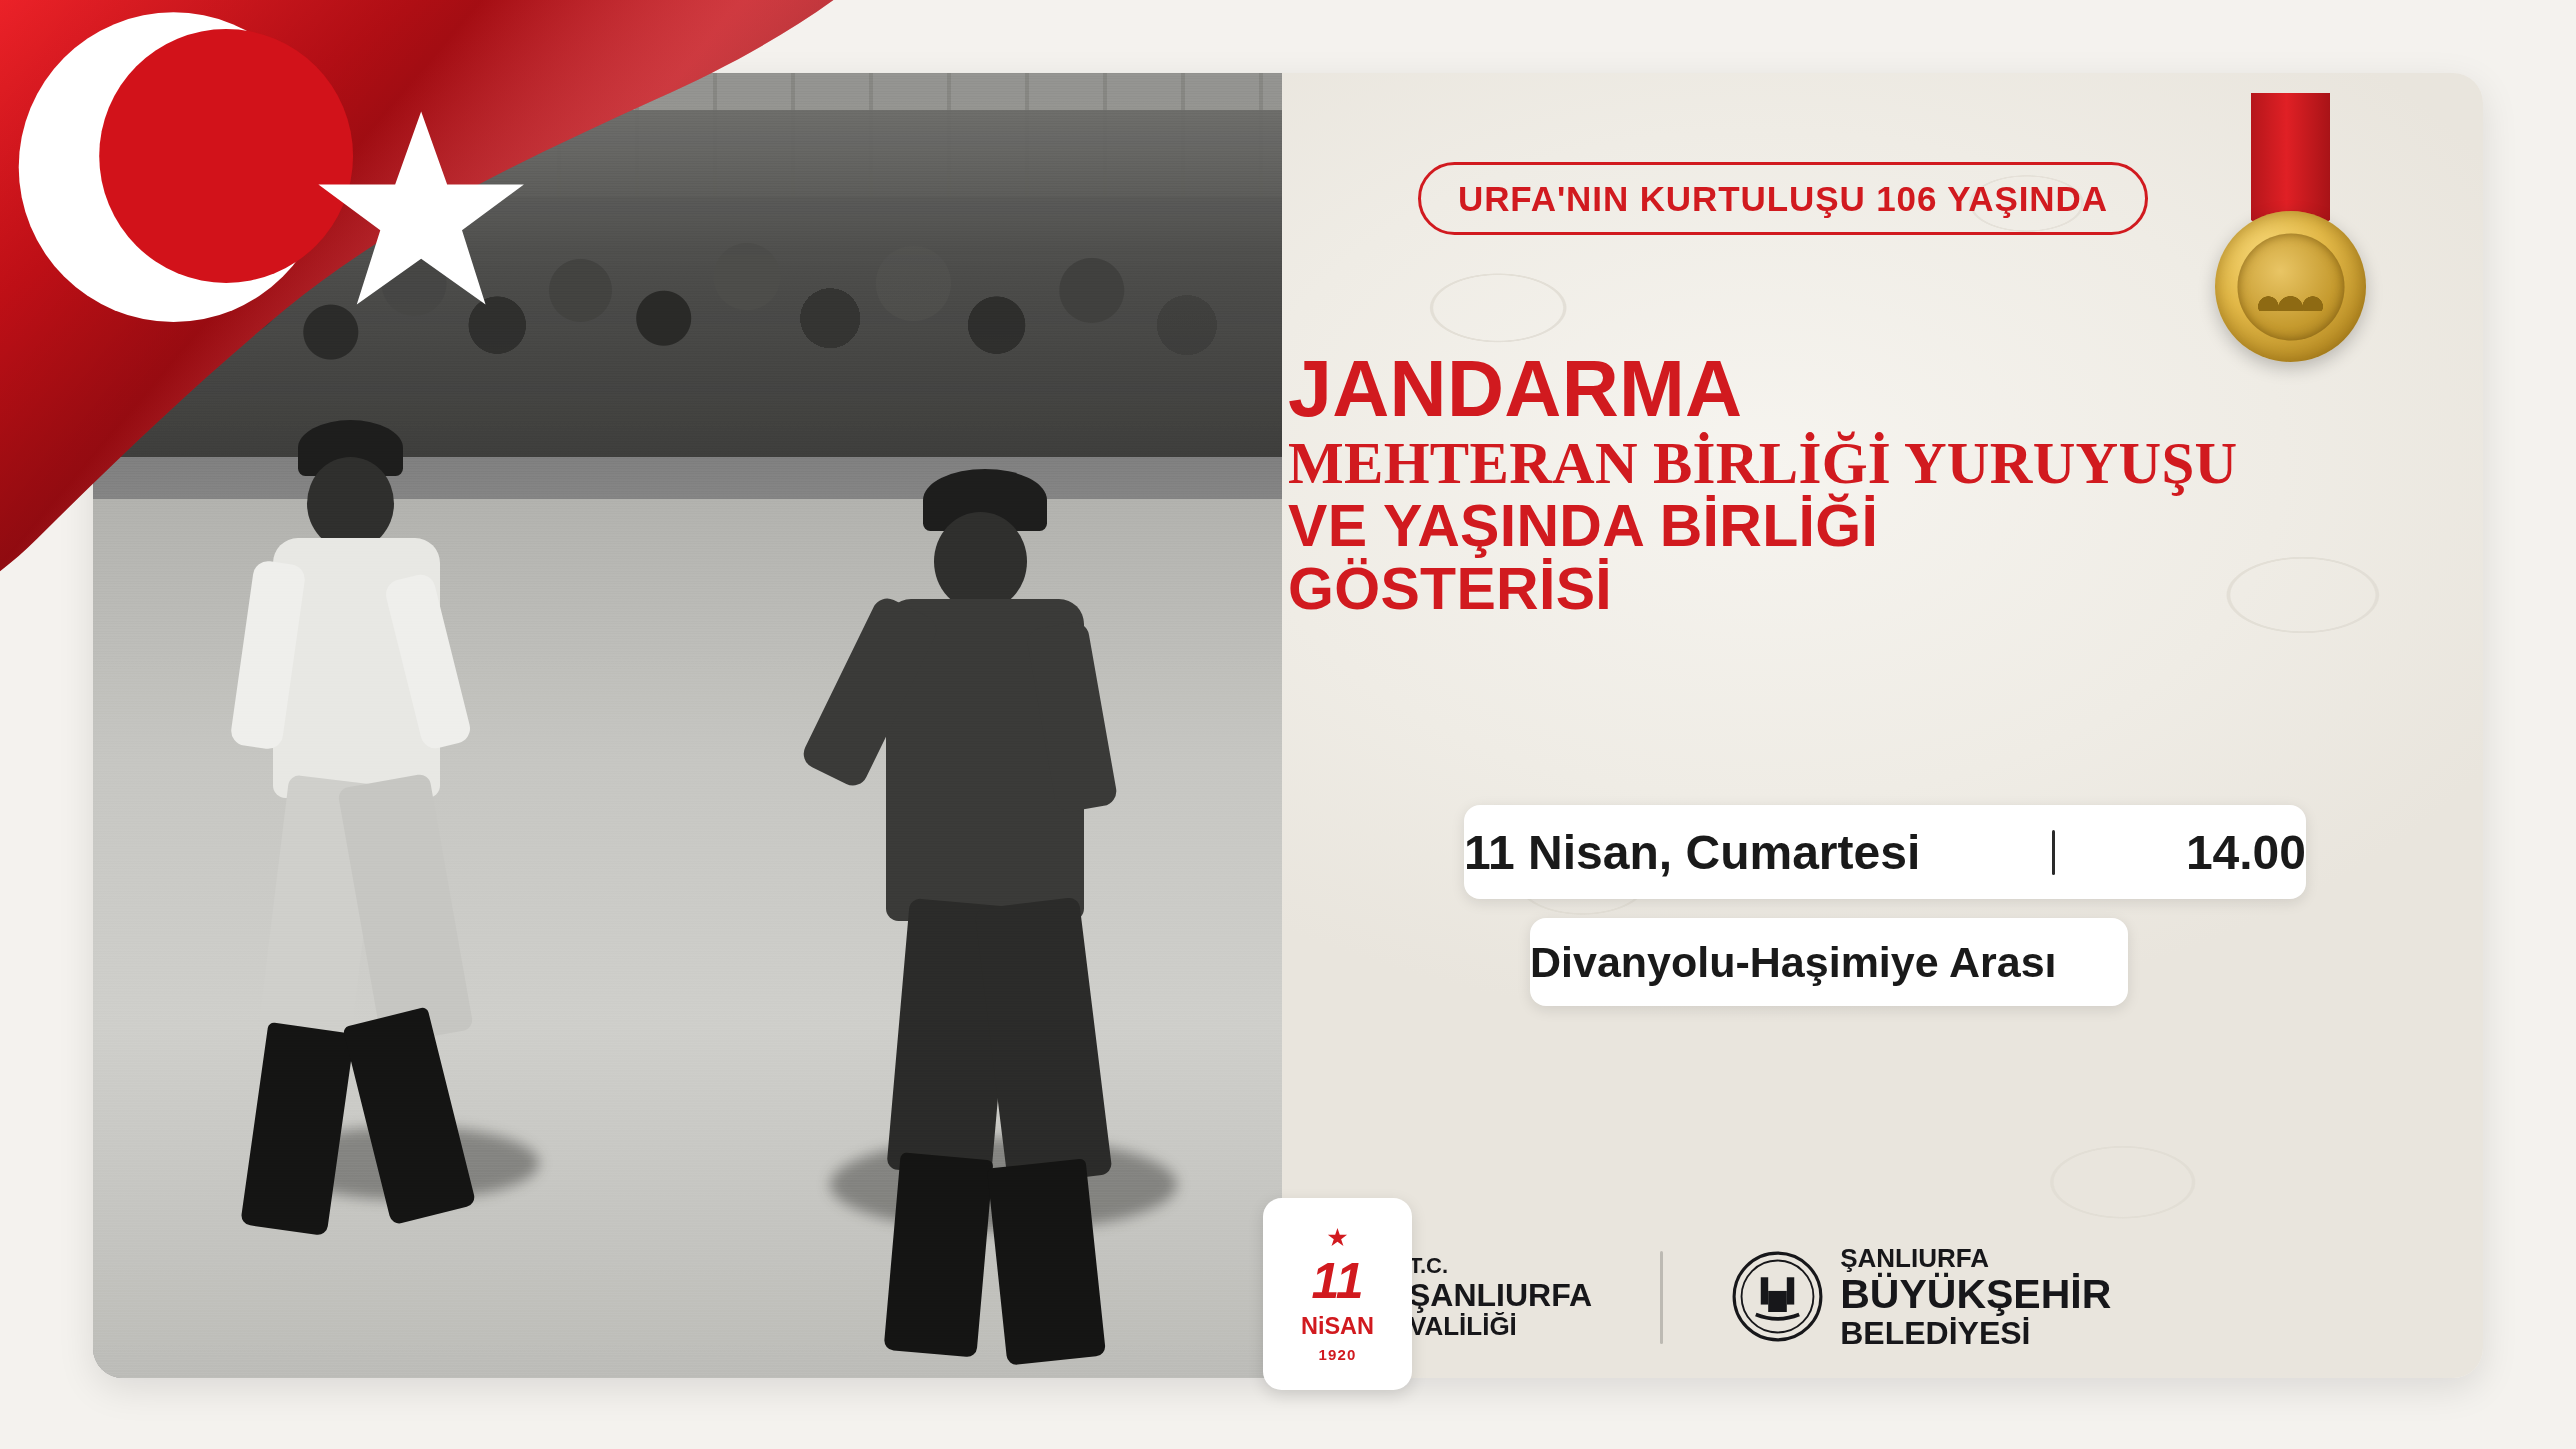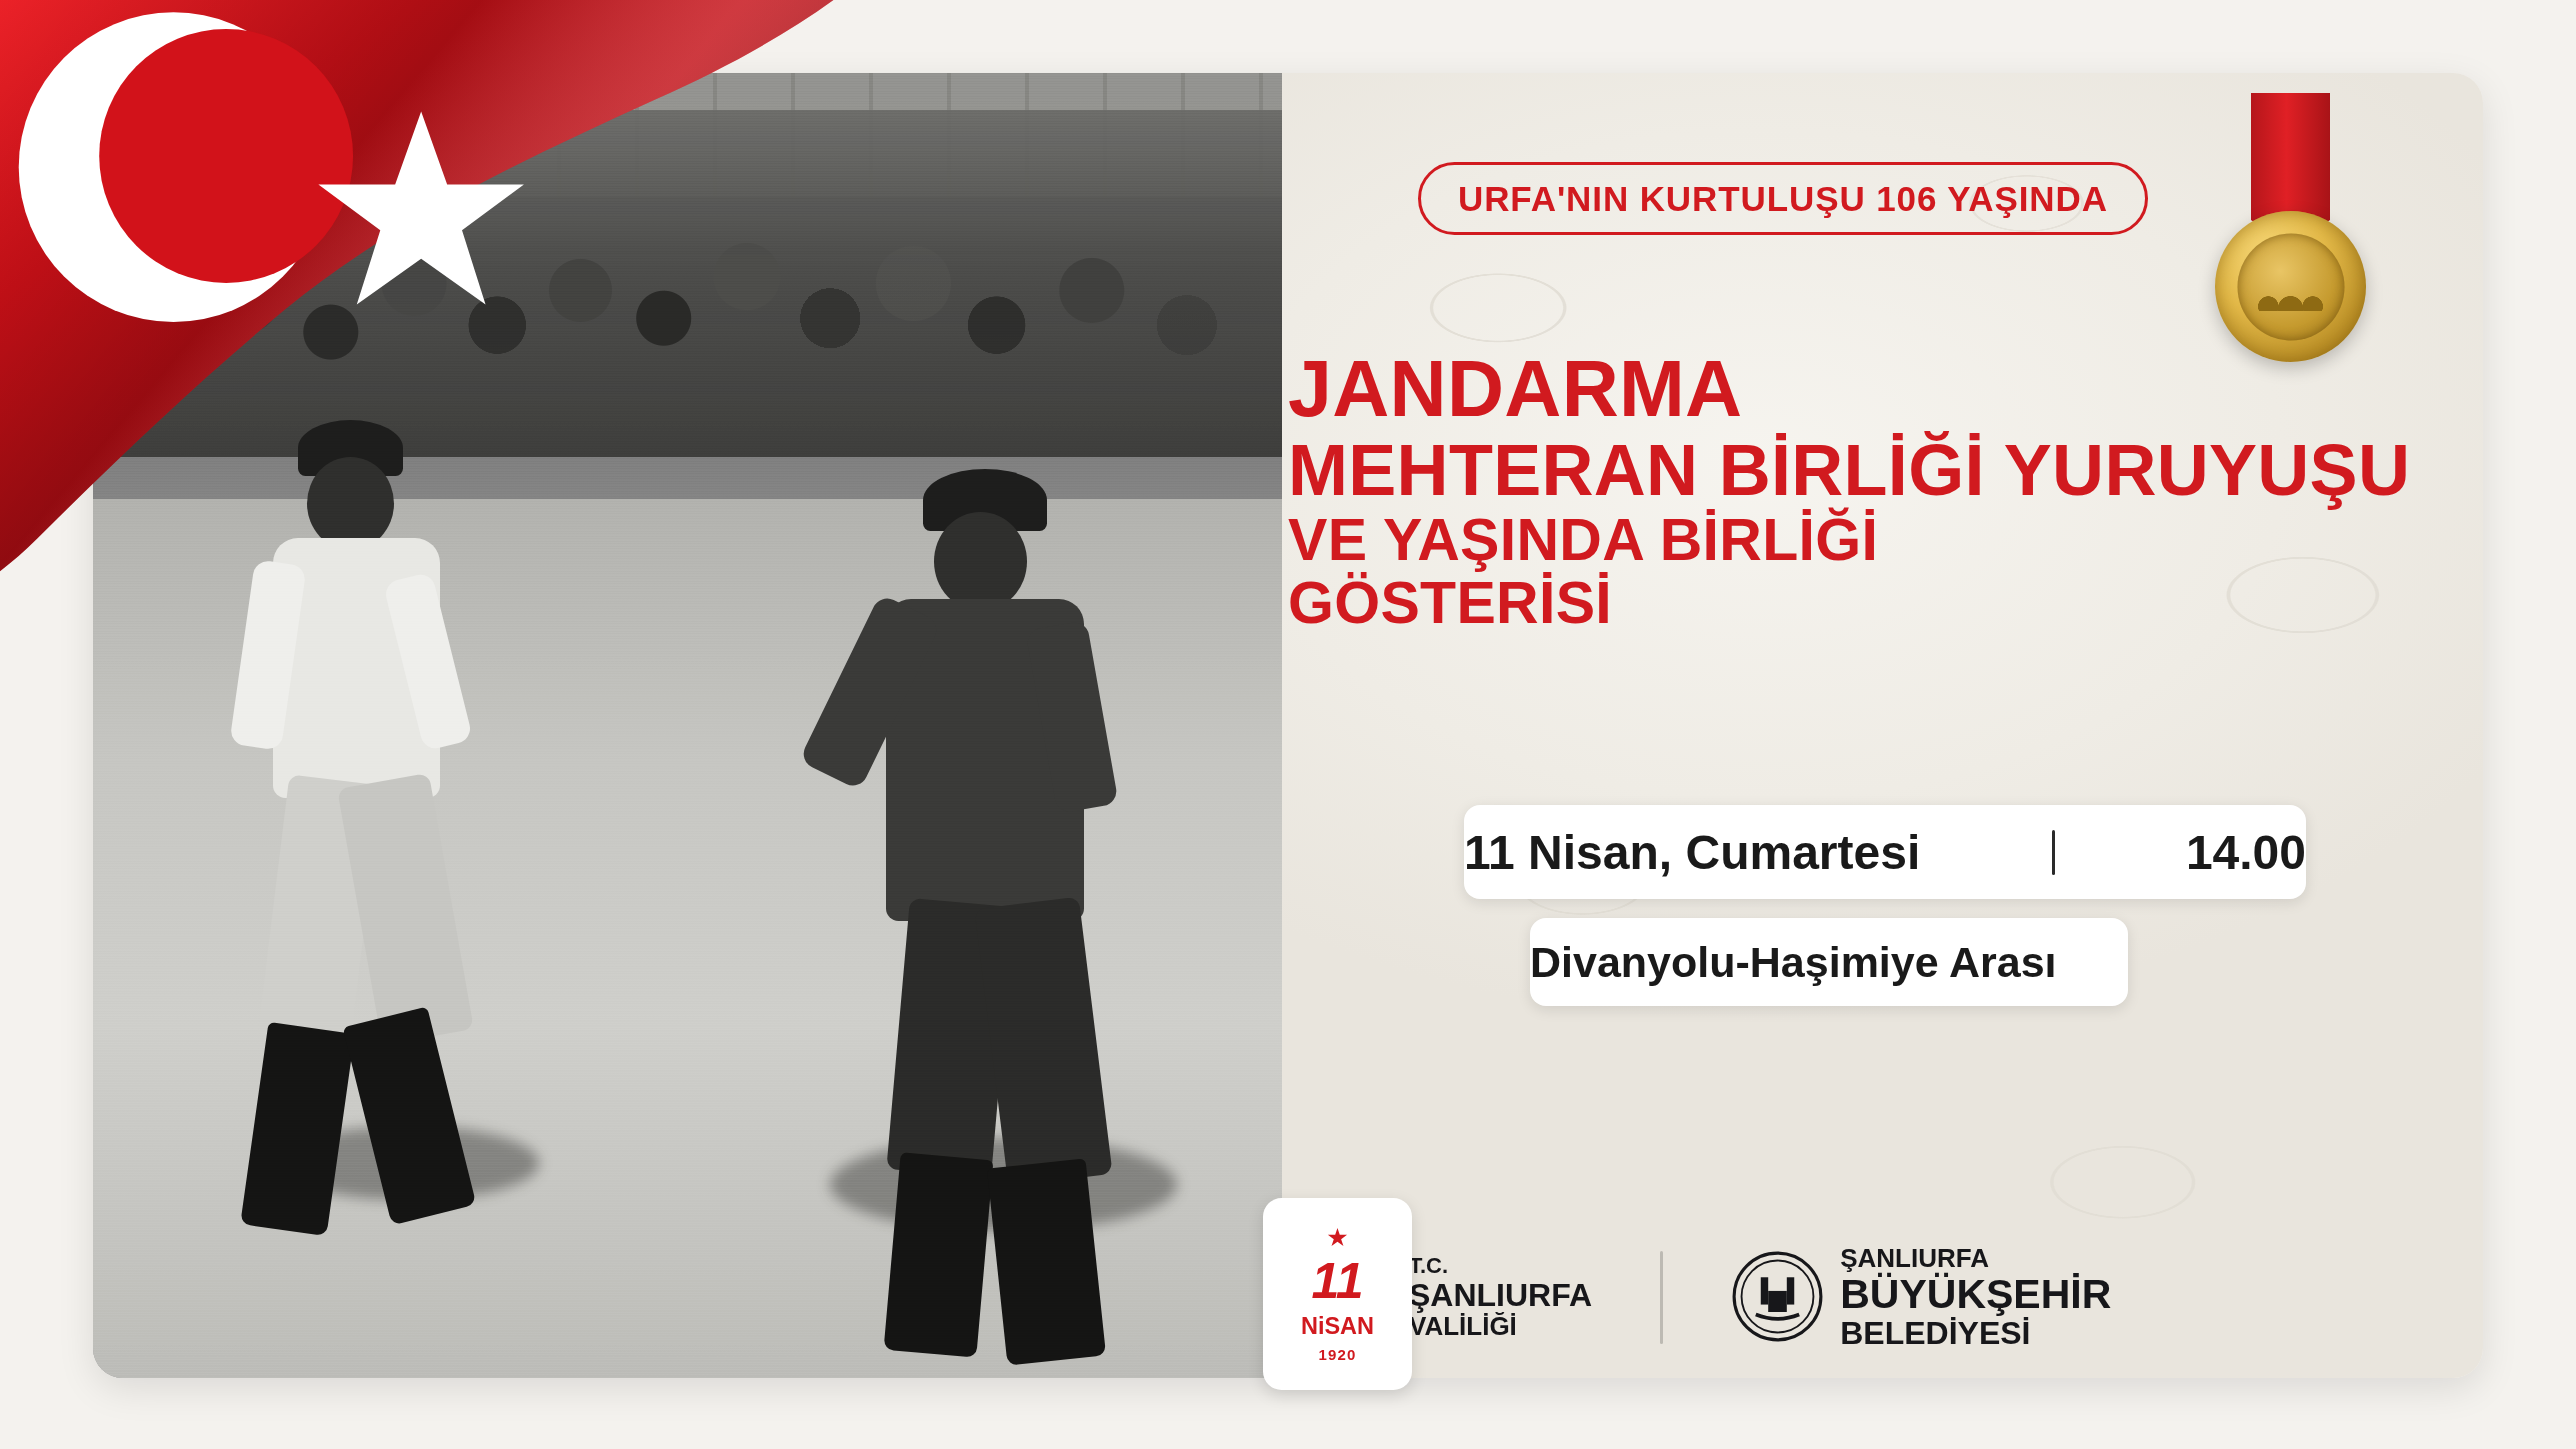--- a/index.html
+++ b/index.html
@@ -189,21 +189,21 @@
     position:absolute;
     left:0; right:17px; top:303px;
     text-align:left;
     color:#d11a1f;
     font-weight:900;
     line-height:1.07;
     letter-spacing:0.3px;
     padding:0 74px;
   }
   .hl-1{ font-size:79px; }
-  .hl-2{ font-size:72px; }
+  .hl-2{ font-size:59px;font-family:Liberation Serif, serif; }
   .hl-3{ font-size:59px; }
   .hl-4{ font-size:59px; }
 
   
   .chip{
     position:absolute;
     background:#ffffff;
     border-radius:16px;
     box-shadow:0 3.7px 13.6px rgba(0,0,0,.10);
     display:flex;

